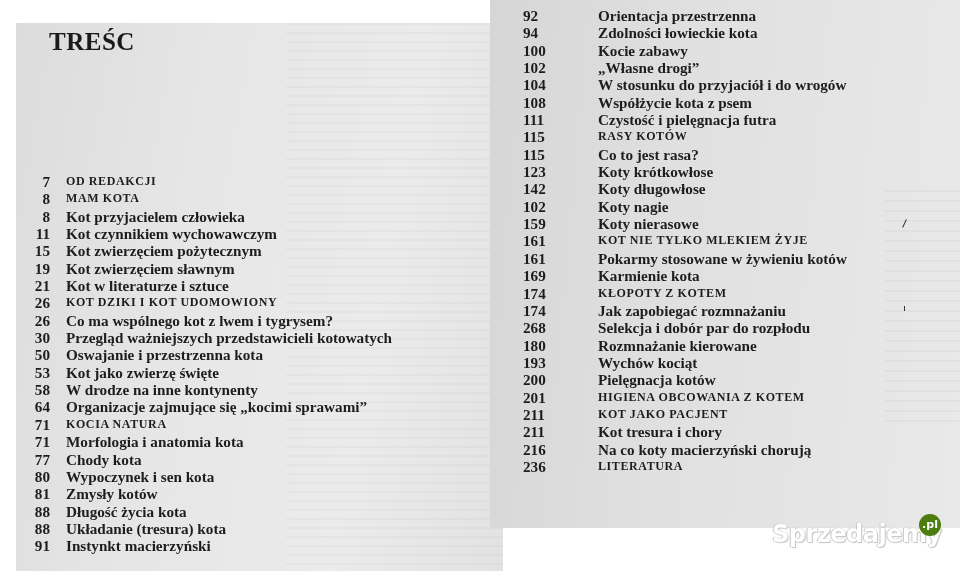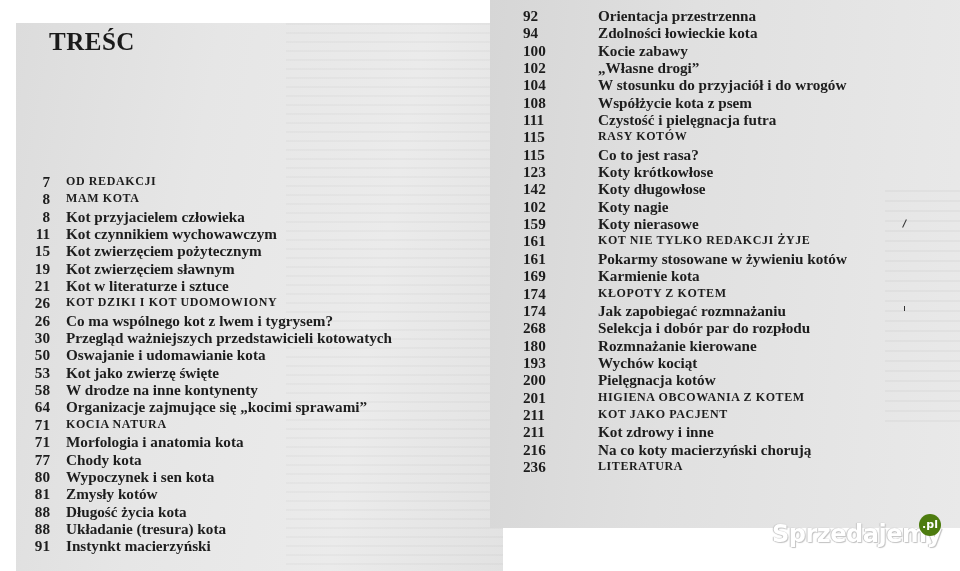--- a/index.html
+++ b/index.html
@@ -117,21 +117,21 @@
     <li>
       <span class="num">26</span>
       <span class="title">Co ma wspólnego kot z lwem i tygrysem?</span>
     </li>
     <li>
       <span class="num">30</span>
       <span class="title">Przegląd ważniejszych przedstawicieli kotowatych</span>
     </li>
     <li>
       <span class="num">50</span>
-      <span class="title">Oswajanie i udomawianie kota</span>
+      <span class="title">Oswajanie i przestrzenna kota</span>
     </li>
     <li>
       <span class="num">53</span>
       <span class="title">Kot jako zwierzę święte</span>
     </li>
     <li>
       <span class="num">58</span>
       <span class="title">W drodze na inne kontynenty</span>
     </li>
     <li>
@@ -219,21 +219,21 @@
     <li>
       <span class="num">102</span>
       <span class="title">Koty nagie</span>
     </li>
     <li>
       <span class="num">159</span>
       <span class="title">Koty nierasowe</span>
     </li>
     <li class="chapter">
       <span class="num">161</span>
-      <span class="title">KOT NIE TYLKO REDAKCJI ŻYJE</span>
+      <span class="title">KOT NIE TYLKO MLEKIEM ŻYJE</span>
     </li>
     <li>
       <span class="num">161</span>
       <span class="title">Pokarmy stosowane w żywieniu kotów</span>
     </li>
     <li>
       <span class="num">169</span>
       <span class="title">Karmienie kota</span>
     </li>
     <li class="chapter">
@@ -263,21 +263,21 @@
     <li class="chapter">
       <span class="num">201</span>
       <span class="title">HIGIENA OBCOWANIA Z KOTEM</span>
     </li>
     <li class="chapter">
       <span class="num">211</span>
       <span class="title">KOT JAKO PACJENT</span>
     </li>
     <li>
       <span class="num">211</span>
-      <span class="title">Kot zdrowy i inne</span>
+      <span class="title">Kot tresura i chory</span>
     </li>
     <li>
       <span class="num">216</span>
       <span class="title">Na co koty macierzyński chorują</span>
     </li>
     <li class="chapter">
       <span class="num">236</span>
       <span class="title">LITERATURA</span>
     </li>
   </ul>

